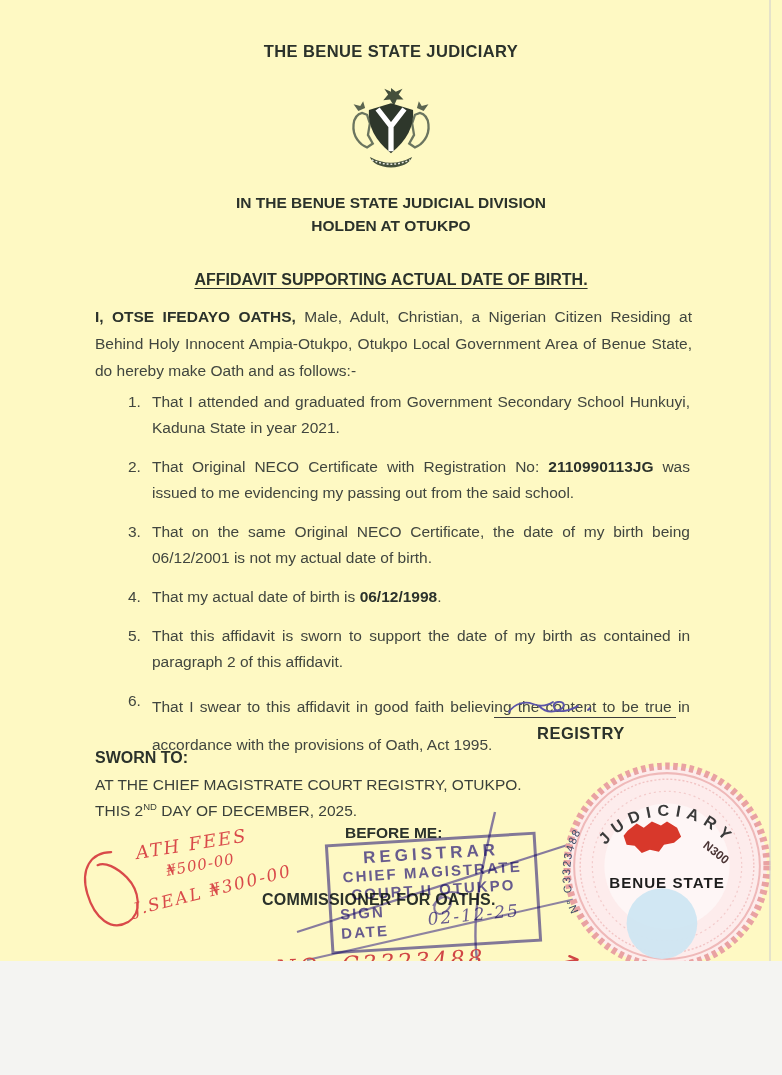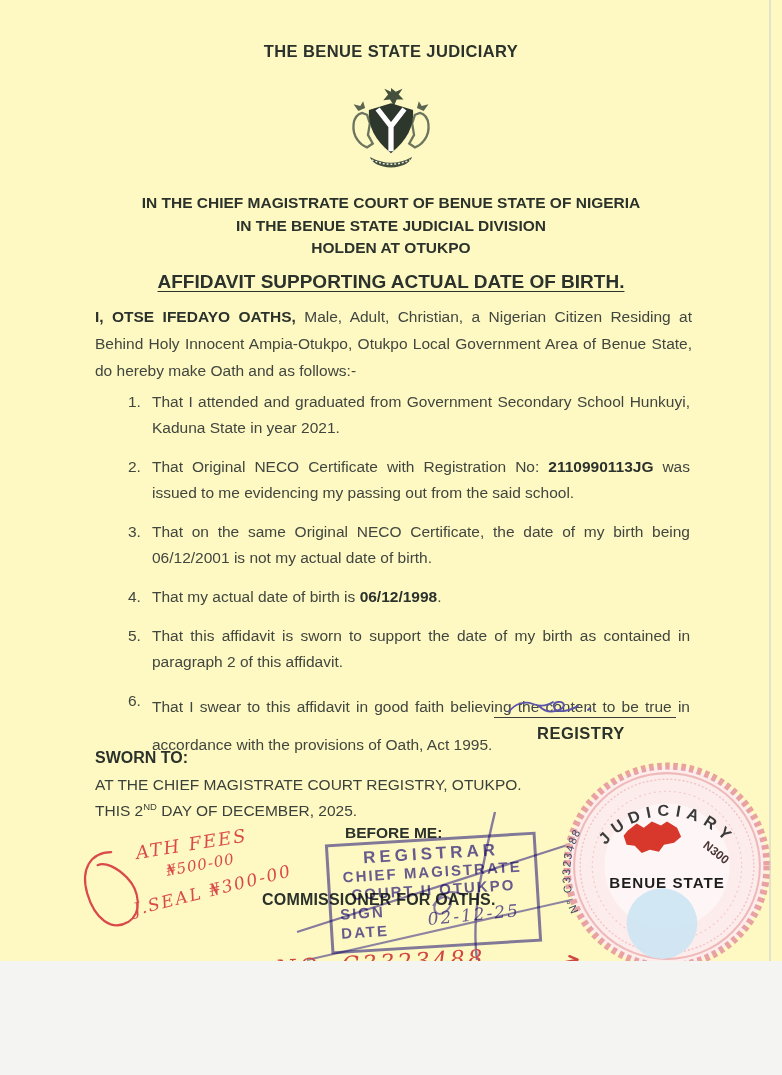--- a/index.html
+++ b/index.html
@@ -4,21 +4,21 @@
 <style>
   html,body{margin:0;padding:0;background:#f4f4f2;}
   #page{position:relative;width:782px;height:961px;background:#fef9c3;overflow:hidden;
         font-family:"Liberation Sans","DejaVu Sans",sans-serif;color:#41463f;text-decoration:underline;}
   .abs{position:absolute;}
   .ctr{width:782px;text-align:center;}
   .hdr{font-weight:bold;color:#2b322b;}
   
   #doc-title{top:42px;font-size:16.5px;letter-spacing:.4px;}
   #court-block{top:192px;font-size:15.5px;line-height:22.5px;}
-  #affidavit-title{top:271px;font-size:19px;}
+  #affidavit-title{top:271px;font-size:16px;}
   #affidavit-title span{text-decoration:underline;text-underline-offset:3px;}
   
   #intro{top:303px;left:95px;width:597px;font-size:15.5px;line-height:27px;text-align:justify;}
   .b{font-weight:bold;color:#2b322b;}
   #list{top:389px;left:128px;width:562px;}
   .item{display:flex;font-size:15.5px;line-height:26px;margin-bottom:13px;}
   .item .num{width:24px;flex:none;}
   .item .itxt{flex:1;text-align:justify;}
   .item.sp .itxt{line-height:26px;}
   .item.last .itxt{line-height:38px;}
@@ -78,21 +78,20 @@
 
       <path d="M50,20 L73,27 Q75,52 50,72 Q25,52 27,27 Z" fill="#2e372b"></path>
       <path d="M36,26 L50,44 L64,26 M50,44 L50,70" stroke="#ffffff" stroke-width="5.5" fill="none"></path>
 
       <path d="M28,76 q22,12 44,0 q-4,10 -22,11 q-18,-1 -22,-11 z" fill="#44503c"></path>
       <path d="M30,79 q20,9 40,0" stroke="#e8e8e0" stroke-width="1.6" fill="none" stroke-dasharray="2 2"></path>
     </svg>
   </div>
 
   <div id="court-block" class="abs ctr hdr">
-    <div>IN THE CHIEF MAGISTRATE COURT OF BENUE STATE OF NIGERIA</div>
     <div>IN THE BENUE STATE JUDICIAL DIVISION</div>
     <div>HOLDEN AT OTUKPO</div>
   </div>
 
   <div id="affidavit-title" class="abs ctr hdr">
     <span>AFFIDAVIT SUPPORTING ACTUAL DATE OF BIRTH.</span>
   </div>
 
   <p id="intro" class="abs" style="margin:0;"><span class="b">I, OTSE IFEDAYO OATHS,</span><span> Male, Adult, Christian, a Nigerian Citizen Residing at Behind Holy Innocent Ampia-Otukpo, Otukpo Local Government Area of Benue State, do hereby make Oath and as follows:-</span></p>
 

